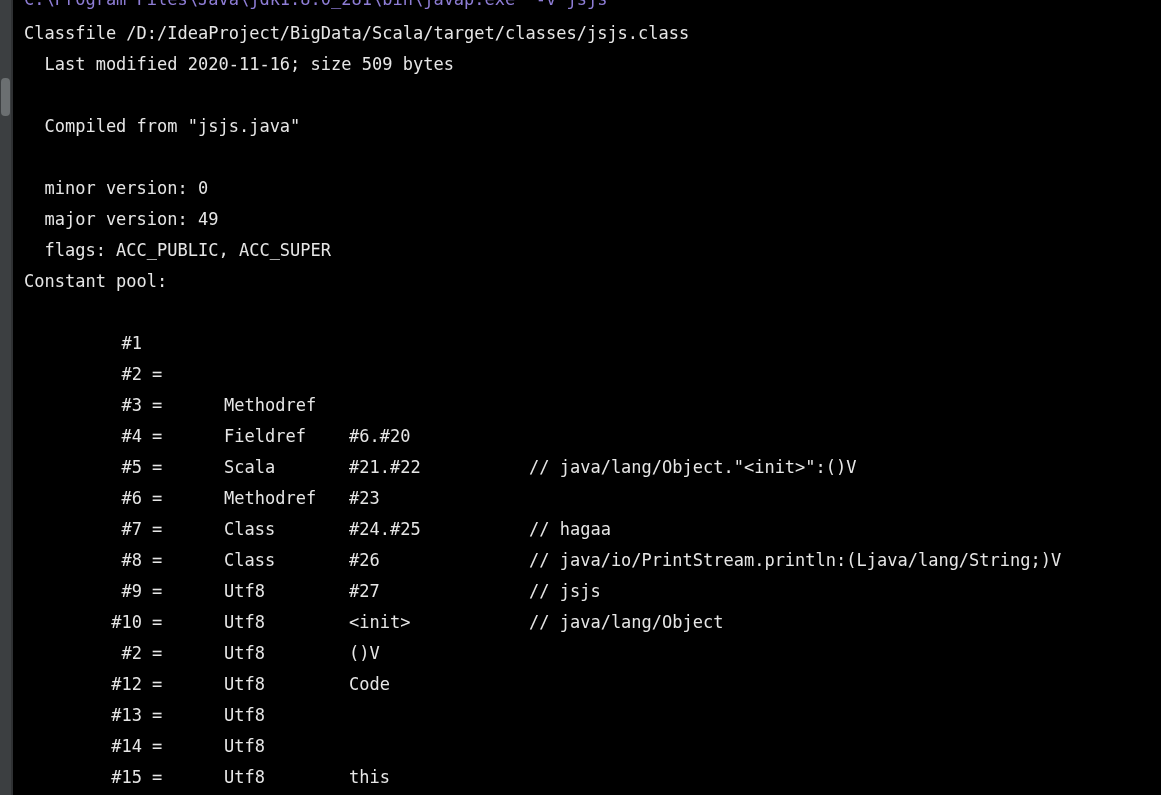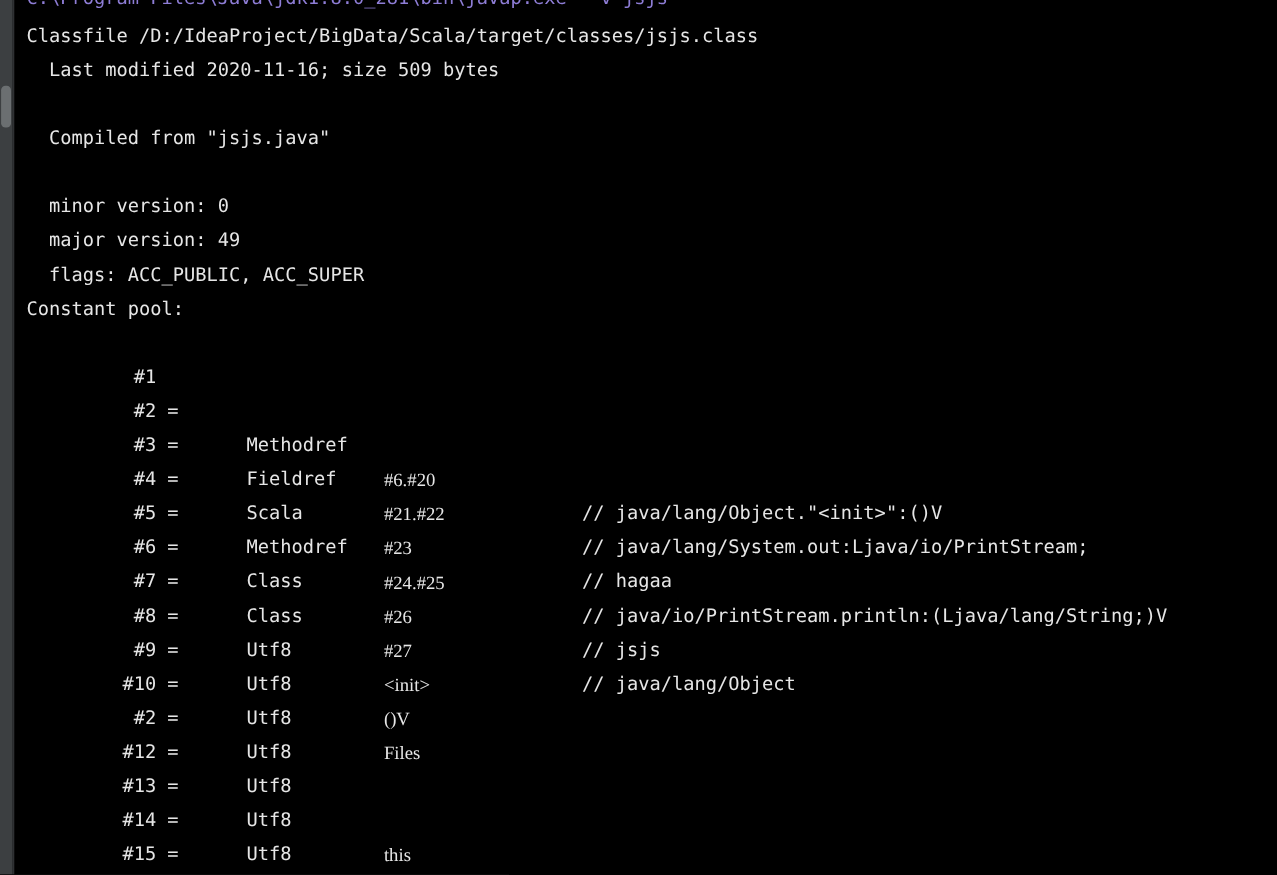--- a/index.html
+++ b/index.html
@@ -110,21 +110,20 @@
   .cp-type {
     position: absolute;
     left: 176px;
     color: #e6e6e6;
     margin-left: 48px;
   }
   .cp-value {
     position: absolute;
     left: 349px;
     color: #e6e6e6;
-    font-family: Liberation Serif, serif;
   }
   .cp-comment {
     position: absolute;
     left: 529px;
     color: #e6e6e6;
   }
 </style>
 </head>
 <body>
 
@@ -153,21 +152,20 @@
       <span class="cp-eq">=</span>
       <span class="cp-type">Methodref</span>
       <span class="cp-value">#6.#20</span>
       <span class="cp-comment">// java/lang/Object."&lt;init&gt;":()V</span>
     </div>
     <div class="cp-row" style="top:328px">
       <span class="cp-index">#2</span>
       <span class="cp-eq">=</span>
       <span class="cp-type">Fieldref</span>
       <span class="cp-value">#21.#22</span>
-      <span class="cp-comment">// java/lang/System.out:Ljava/io/PrintStream;</span>
     </div>
     <div class="cp-row" style="top:359px">
       <span class="cp-index">#3</span>
       <span class="cp-eq">=</span>
       <span class="cp-type">Scala</span>
       <span class="cp-value">#23</span>
       <span class="cp-comment">// hagaa</span>
     </div>
     <div class="cp-row" style="top:390px">
       <span class="cp-index">#4</span>
@@ -201,21 +199,21 @@
       <span class="cp-index">#8</span>
       <span class="cp-eq">=</span>
       <span class="cp-type">Utf8</span>
       <span class="cp-value">()V</span>
       <span class="cp-comment"></span>
     </div>
     <div class="cp-row" style="top:545px">
       <span class="cp-index">#9</span>
       <span class="cp-eq">=</span>
       <span class="cp-type">Utf8</span>
-      <span class="cp-value">Files</span>
+      <span class="cp-value">Code</span>
       <span class="cp-comment"></span>
     </div>
     <div class="cp-row" style="top:576px">
       <span class="cp-index">#10</span>
       <span class="cp-eq">=</span>
       <span class="cp-type">Utf8</span>
       <span class="cp-comment"></span>
     </div>
     <div class="cp-row" style="top:607px">
       <span class="cp-index">#2</span>

